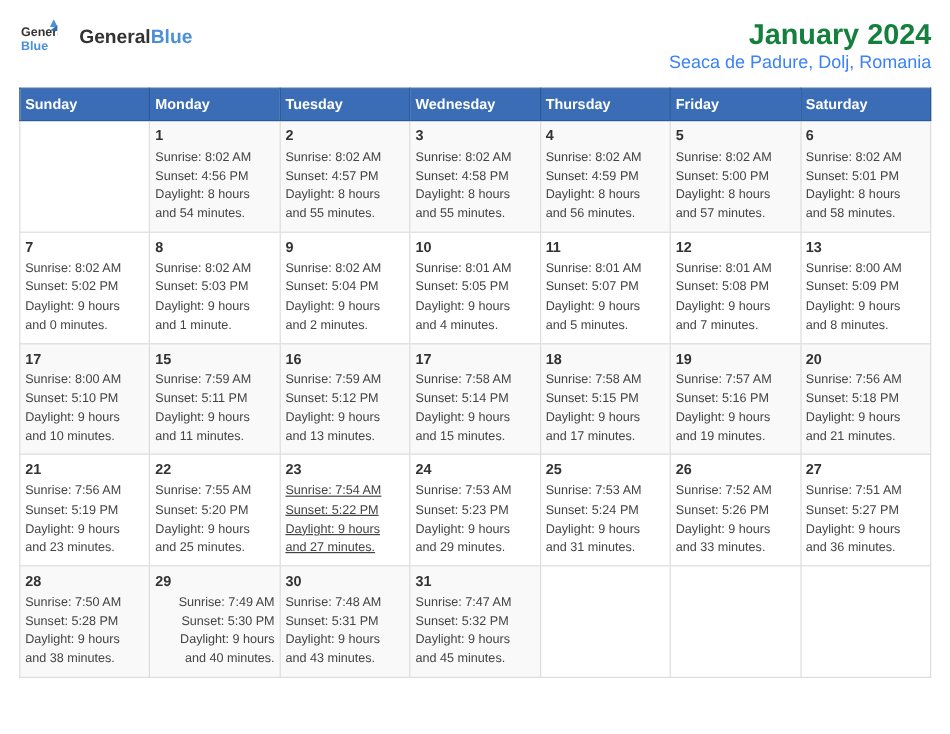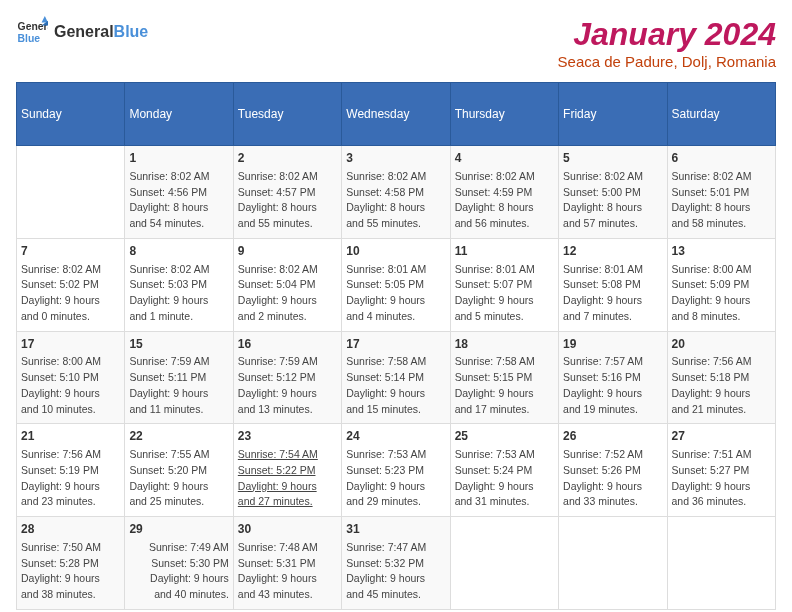--- a/index.html
+++ b/index.html
@@ -22,43 +22,42 @@
       gap: 4px;
     }
     .logo-icon {
       width: 32px;
       height: 32px;
     }
     .title-block {
       text-align: right;
     }
     .month-title {
-      font-size: 32px;
+      font-size: 24px;
       font-weight: bold;
-      color: #be185d;
-      font-style: italic;
+      color: #15803d;
     }
     .subtitle {
       font-size: 15px;
-      color: #c2410c;
+      color: #3b82f6;
     }
     table {
       width: 100%;
       border-collapse: collapse;
       font-size: 11px;
     }
     thead tr {
       background-color: #3a6db5;
       color: #fff;
     }
     thead th {
-      padding: 24px 4px;
+      padding: 6px 4px;
       text-align: left;
       font-size: 12px;
-      font-weight: normal;
+      font-weight: bold;
       border: 1px solid #2a5a9a;
       margin-left: 40px;
     }
     tbody tr {
       border-bottom: 1px solid #ccc;
     }
     tbody td {
       vertical-align: top;
       padding: 4px 4px 6px 4px;
       border: 1px solid #ddd;
@@ -89,21 +88,21 @@
 <body>
 
 <div class="header">
   <div class="logo">
     <svg class="logo-icon" viewBox="0 0 40 40">
       <text x="2" y="18" font-size="13" font-weight="bold" fill="#333">General</text>
       <text x="2" y="32" font-size="13" font-weight="bold" fill="#4a90d9">Blue</text>
       <polygon points="32,8 40,8 36,0" fill="#4a90d9"></polygon>
       <polygon points="32,12 40,12 40,6" fill="#2a6db5"></polygon>
     </svg>
-    <div style="margin-left:2px;text-align:center;">
+    <div style="margin-left:14px;text-align:center;">
       <div style="font-size:16px;font-weight:bold;line-height:1.1;">
         <span style="color:#333;">General</span><span style="color:#4a90d9;">Blue</span>
       </div>
     </div>
   </div>
   <div class="title-block">
     <div class="month-title">January 2024</div>
     <div class="subtitle">Seaca de Padure, Dolj, Romania</div>
   </div>
 </div>

